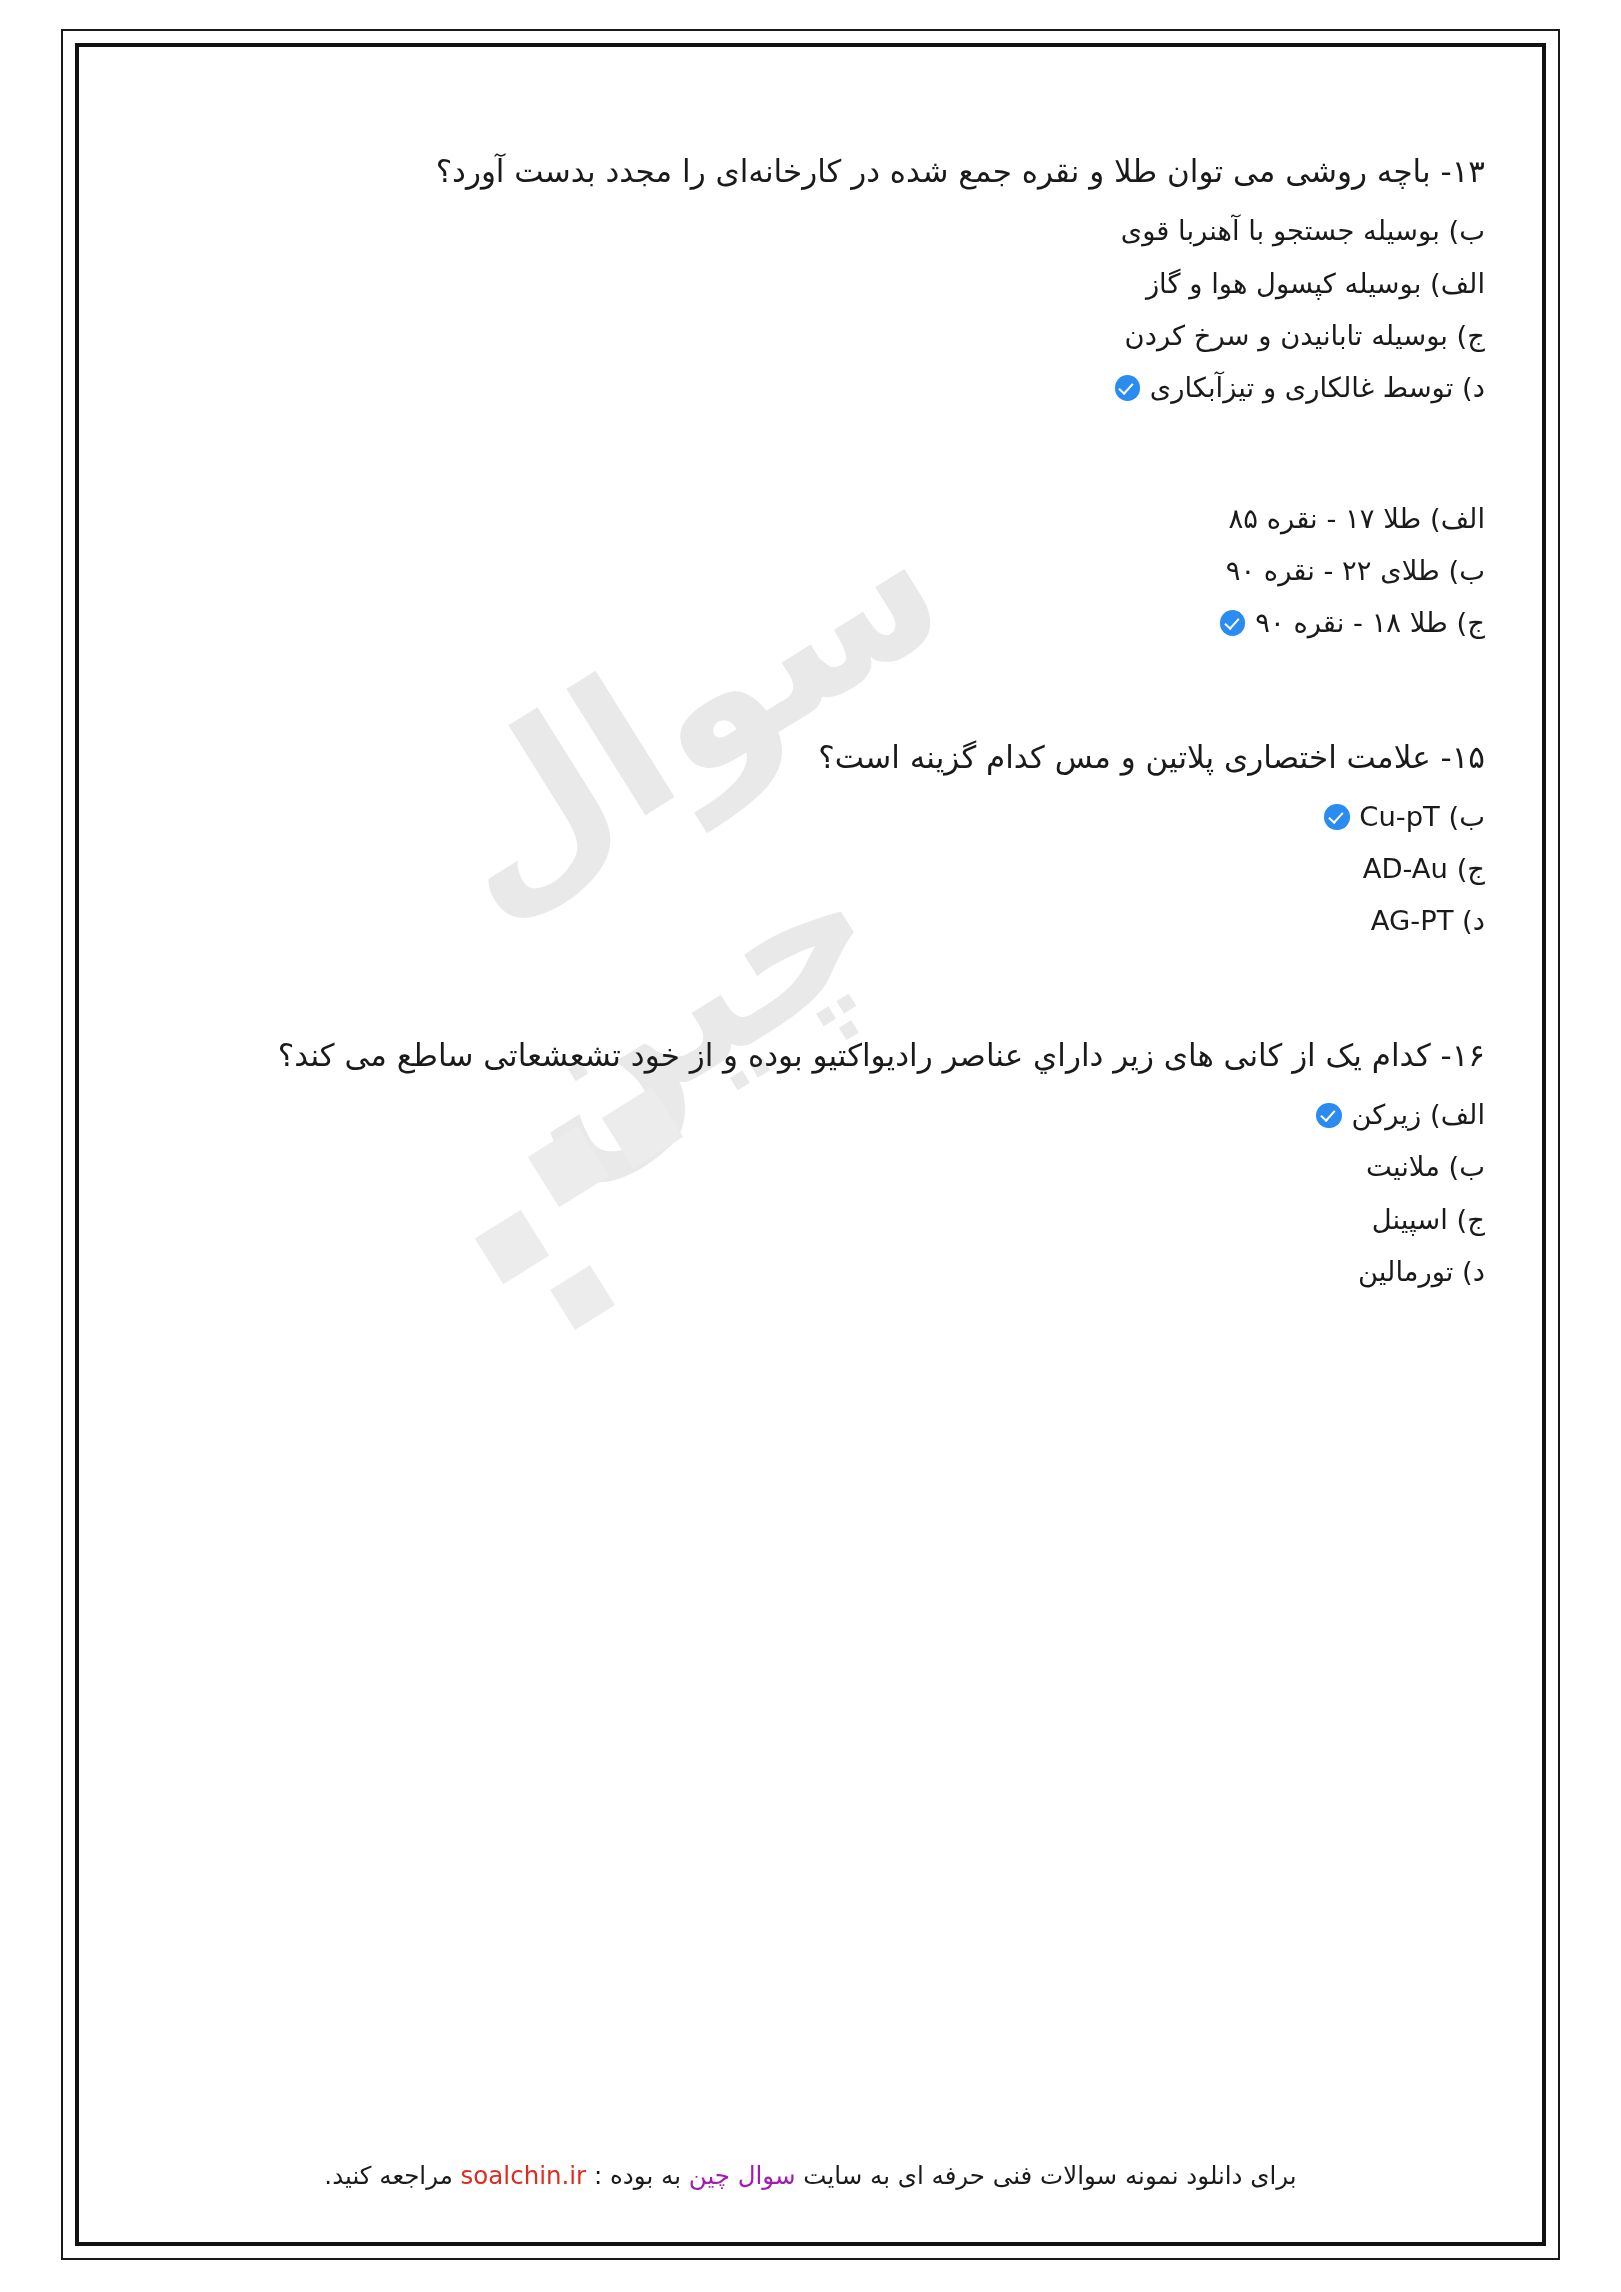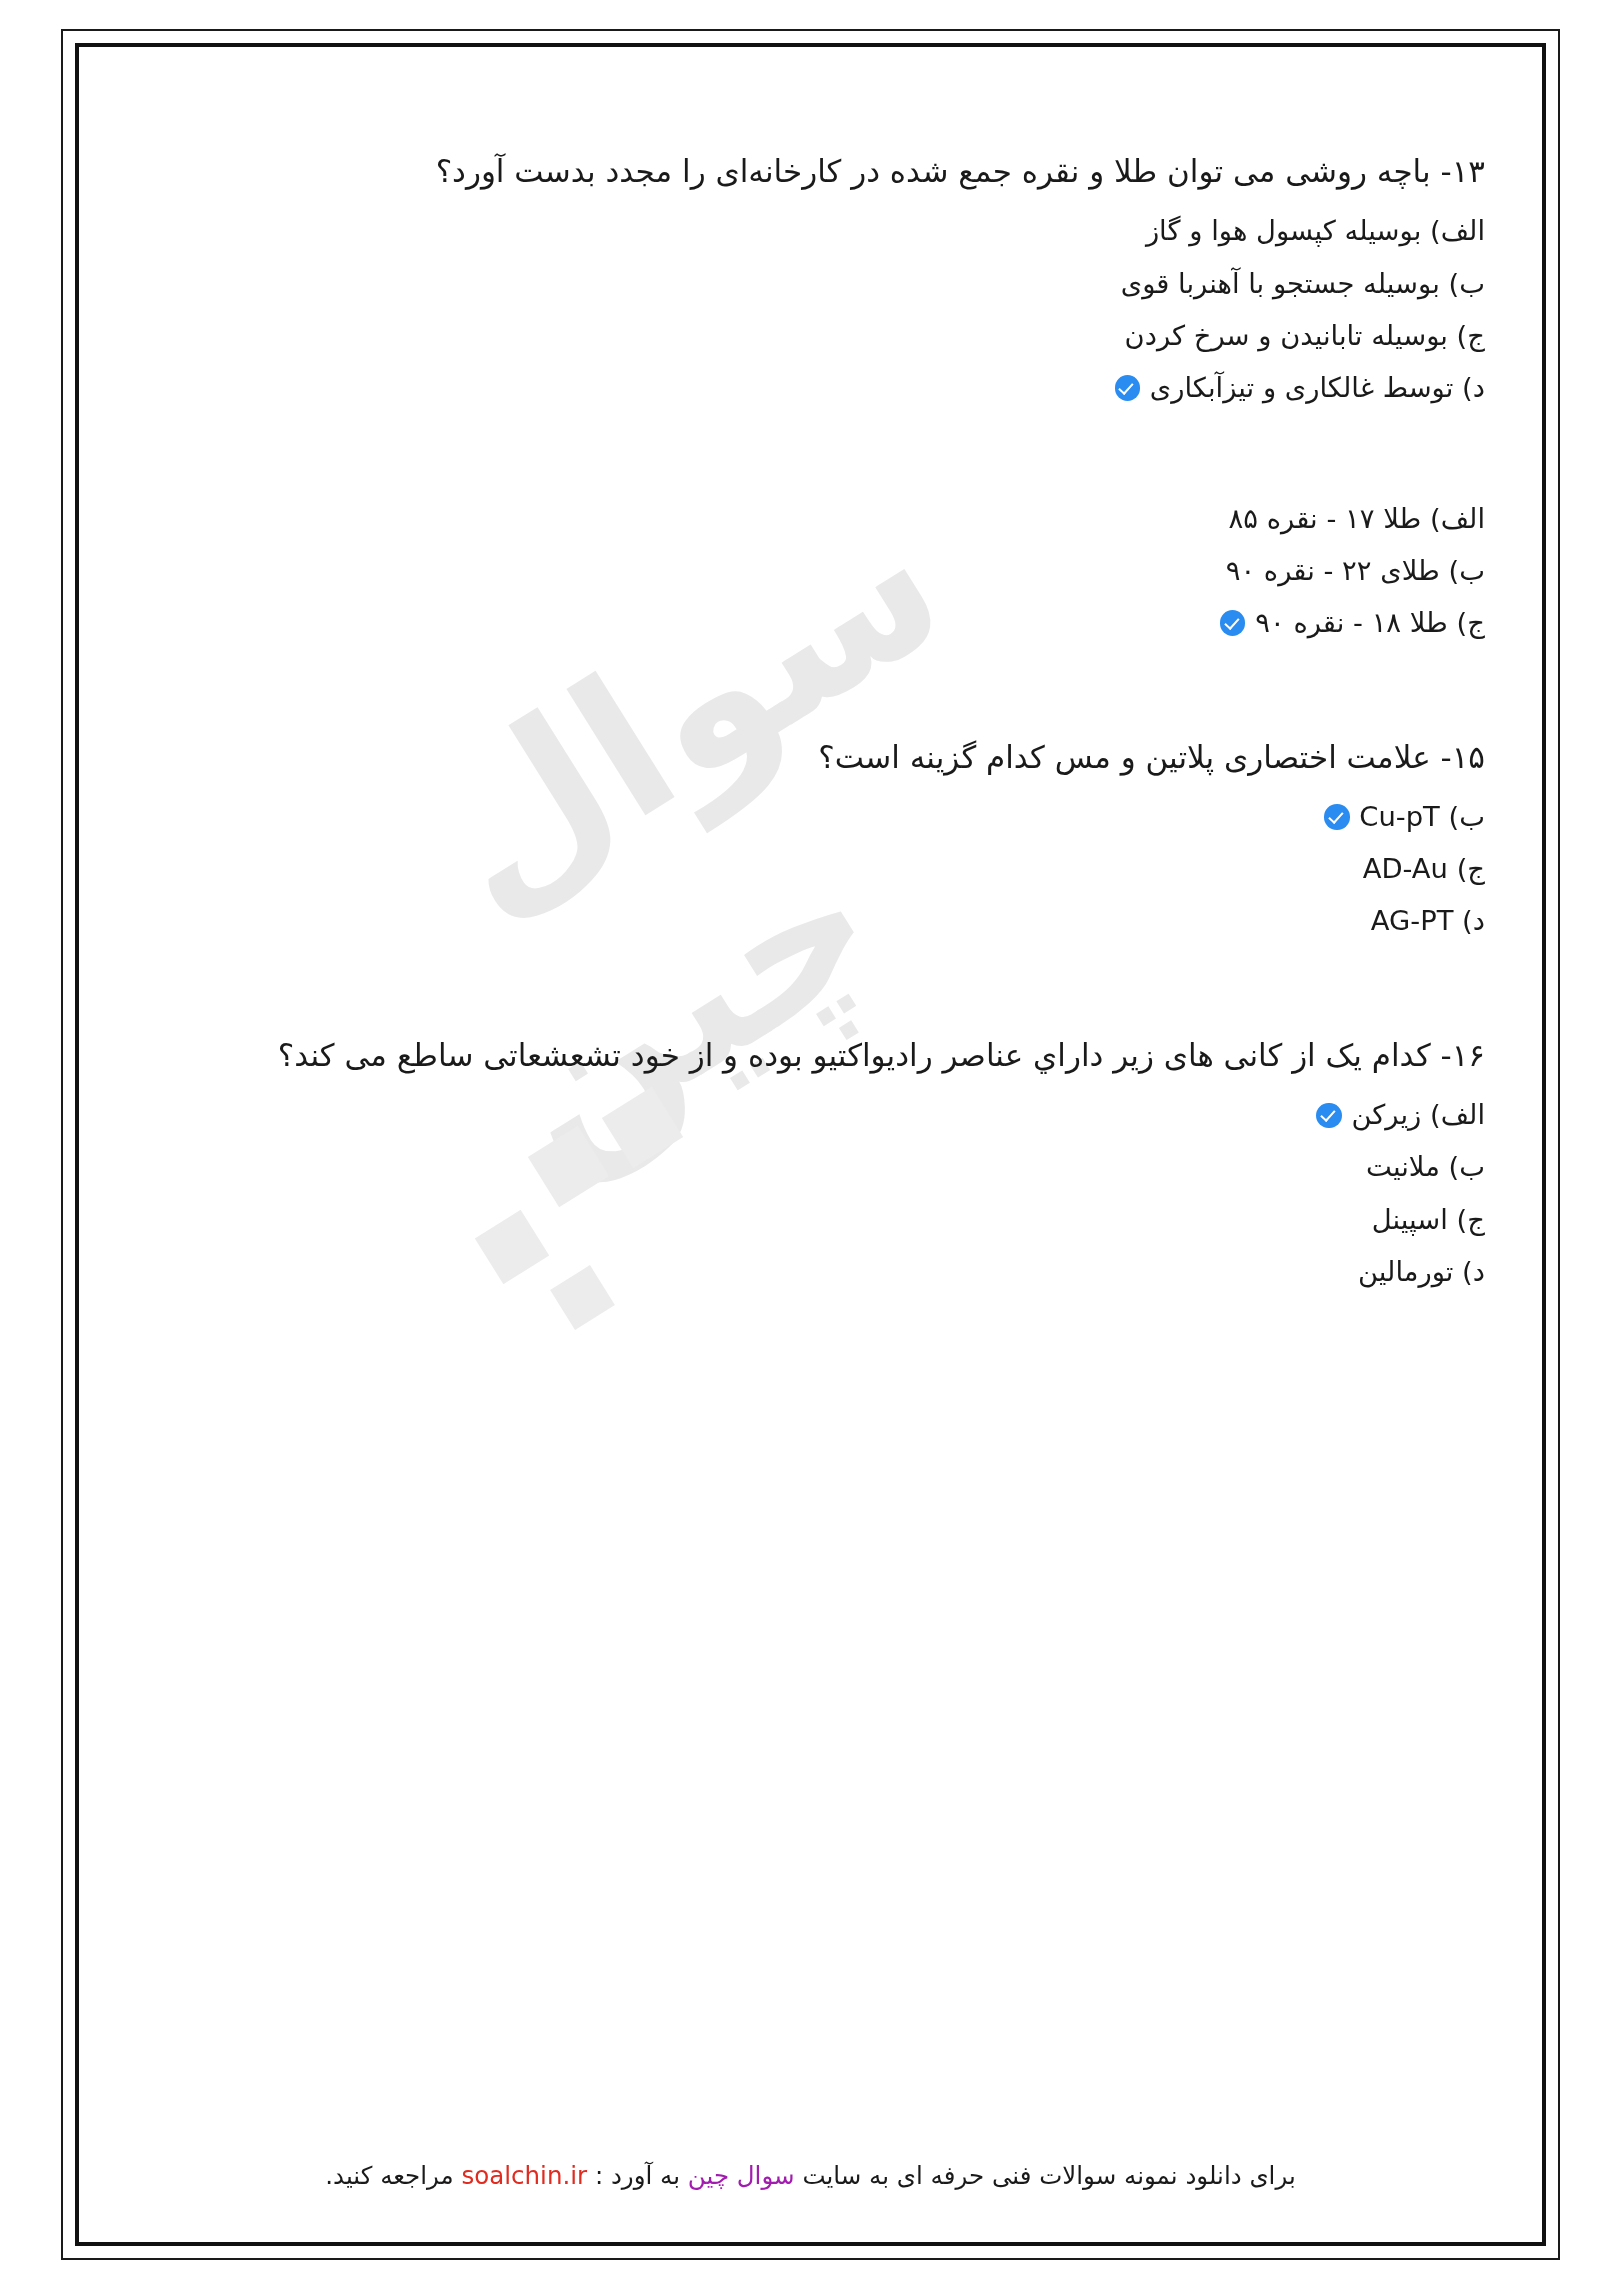--- a/index.html
+++ b/index.html
@@ -171,22 +171,22 @@
     <div class="wm-shape wm-s1"></div>
     <div class="wm-shape wm-s2"></div>
     <div class="wm-shape wm-s3"></div>
     <div class="wm-shape wm-s4"></div>
   </div>
 
   <div class="content">
 
     <div class="qblock">
       <p class="q-text">۱۳- باچه روشی می توان طلا و نقره جمع شده در کارخانه‌ای را مجدد بدست آورد؟</p>
+      <p class="opt"><span>ب) بوسیله جستجو با آهنربا قوی</span></p>
       <p class="opt"><span>الف) بوسیله کپسول هوا و گاز</span></p>
-      <p class="opt"><span>ب) بوسیله جستجو با آهنربا قوی</span></p>
       <p class="opt"><span>ج) بوسیله تابانیدن و سرخ کردن</span></p>
       <p class="opt"><span>د) توسط غالکاری و تیزآبکاری</span><span class="check"></span></p>
     </div>
 
     <div class="gap-lg"></div>
 
     <div class="qblock">
       <p class="opt"><span>الف) طلا ۱۷ - نقره ۸۵</span></p>
       <p class="opt"><span>ب) طلای ۲۲ - نقره ۹۰</span></p>
       <p class="opt"><span>ج) طلا ۱۸ - نقره ۹۰</span><span class="check"></span></p>
@@ -207,17 +207,17 @@
       <p class="q-text">۱۶- کدام یک از کانی های زیر داراي عناصر رادیواکتیو بوده و از خود تشعشعاتی ساطع می کند؟</p>
       <p class="opt"><span>الف) زیرکن</span><span class="check"></span></p>
       <p class="opt"><span>ب) ملانیت</span></p>
       <p class="opt"><span>ج) اسپینل</span></p>
       <p class="opt"><span>د) تورمالین</span></p>
     </div>
 
   </div>
 
   <div class="footer">
-    <span>برای دانلود نمونه سوالات فنی حرفه ای به سایت </span><span class="hl">سوال چین</span><span> به آورد : </span><span class="link">soalchin.ir</span><span> مراجعه کنید.</span>
+    <span>برای دانلود نمونه سوالات فنی حرفه ای به سایت </span><span class="hl">سوال چین</span><span> به بوده : </span><span class="link">soalchin.ir</span><span> مراجعه کنید.</span>
   </div>
 
 </div>
 
 
 </body></html>

